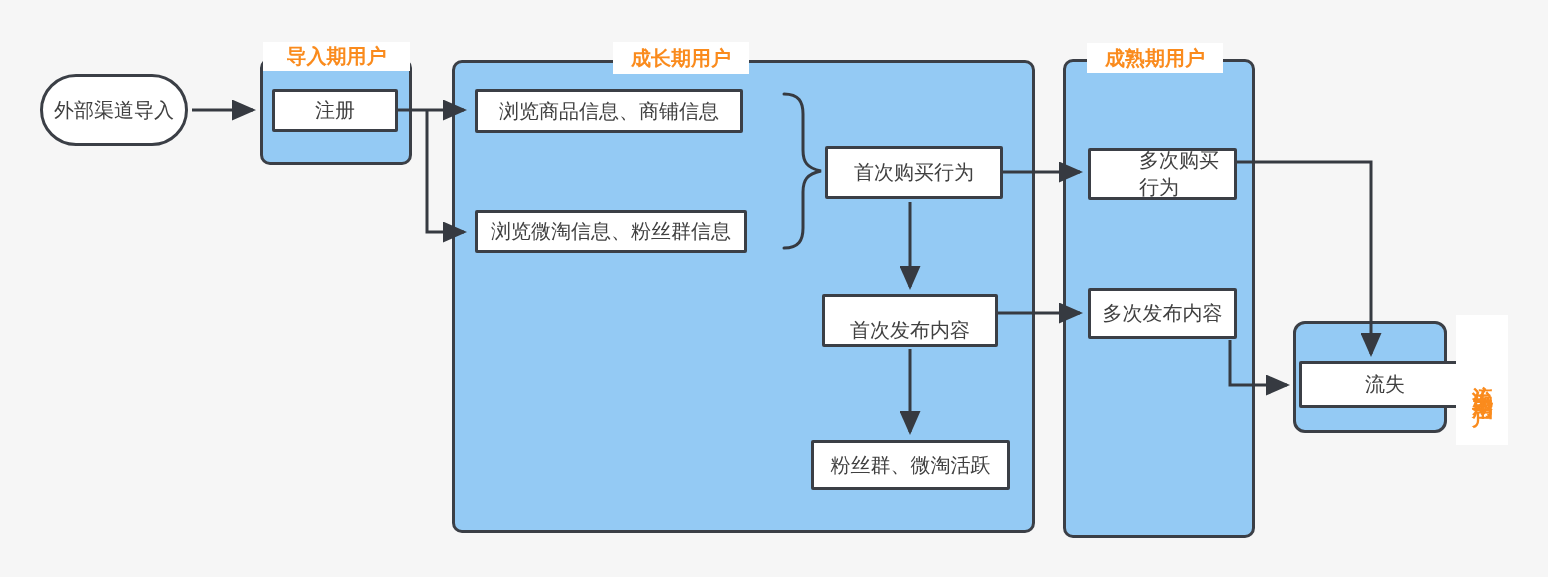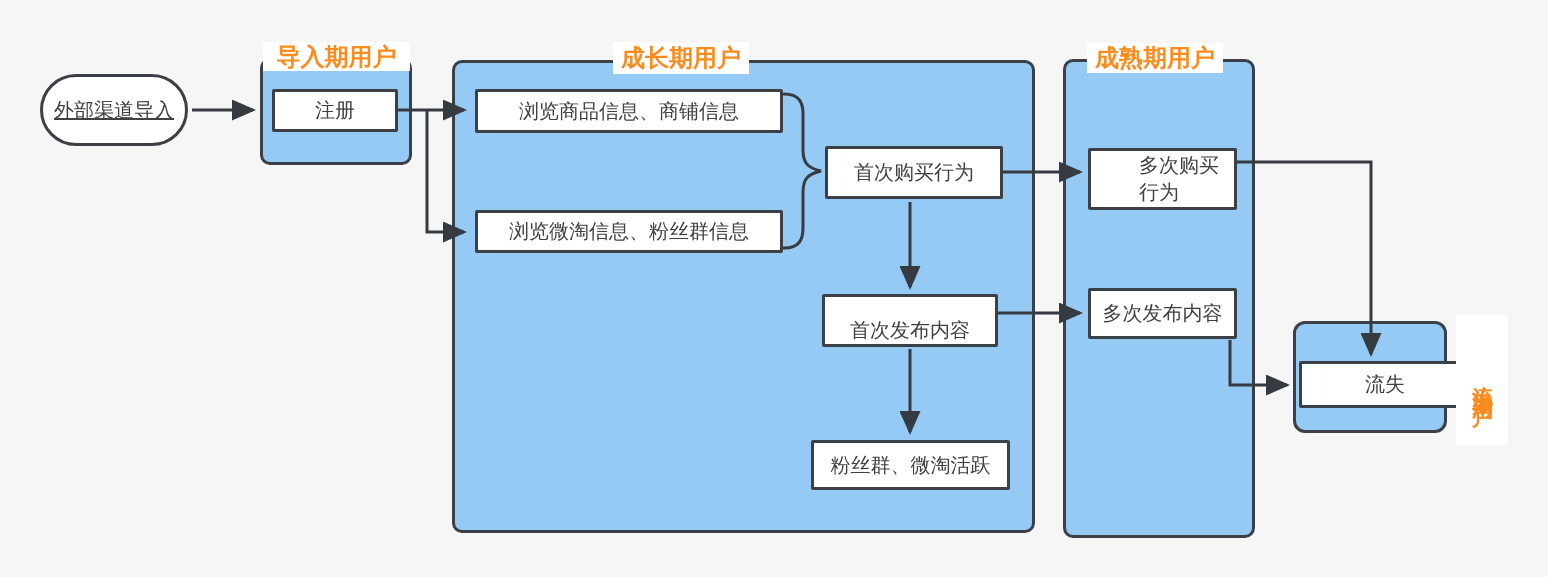--- a/index.html
+++ b/index.html
@@ -21,21 +21,21 @@
     border-radius:10px;
     box-sizing:border-box;
     z-index:1;
   }
   
   .stage-label{
     position:absolute;
     background:#ffffff;
     color:#fa8b1d;
     font-weight:bold;
-    font-size:24px;
+    font-size:20px;
     display:flex;align-items:center;justify-content:center;
     z-index:3;
     box-sizing:border-box;
   }
   .stage-label.vertical{
     writing-mode:vertical-lr;
     text-orientation:upright;
     letter-spacing:5px;
     line-height:1;
   }
@@ -55,21 +55,20 @@
   .stadium{
     position:absolute;
     background:#ffffff;
     border:3px solid #3b3f46;
     border-radius:38px;
     box-sizing:border-box;
     display:flex;align-items:center;justify-content:center;
     font-size:20px;
     color:#404040;
     z-index:2;
-    text-decoration:underline;
   }
   .connectors{
     position:absolute;
     left:0;top:0;
     width:1548px;height:577px;
     z-index:5;
     pointer-events:none;
   }
 </style>
 </head>
@@ -86,41 +85,41 @@
     <span>导入期用户</span>
   </div>
   <div class="node" style="left:272px;top:89px;width:126px;height:43px;font-family:Liberation Serif, serif;">
     <span>注册</span>
   </div>
 
   <div class="stage" style="left:452px;top:60px;width:583px;height:473px;"></div>
   <div class="stage-label" style="left:613px;top:42px;width:136px;height:32px;">
     <span>成长期用户</span>
   </div>
-  <div class="node" style="left:475px;top:89px;width:308px;height:44px;">
+  <div class="node" style="left:475px;top:89px;width:268px;height:44px;">
     <span>浏览商品信息、商铺信息</span>
   </div>
-  <div class="node" style="left:475px;top:210px;width:308px;height:43px;align-items:center;">
+  <div class="node" style="left:475px;top:210px;width:272px;height:43px;align-items:center;">
     <span>浏览微淘信息、粉丝群信息</span>
   </div>
   <div class="node" style="left:825px;top:146px;width:178px;height:53px;">
     <span>首次购买行为</span>
   </div>
   <div class="node" style="left:822px;top:294px;width:176px;height:53px;align-items:flex-end;">
     <span>首次发布内容</span>
   </div>
   <div class="node" style="left:811px;top:440px;width:199px;height:50px;">
     <span>粉丝群、微淘活跃</span>
   </div>
 
   <div class="stage" style="left:1063px;top:59px;width:192px;height:479px;"></div>
   <div class="stage-label" style="left:1087px;top:43px;width:136px;height:30px;align-items:center;">
     <span>成熟期用户</span>
   </div>
-  <div class="node" style="left:1088px;top:148px;width:149px;height:62px;padding-left:48px;">
+  <div class="node" style="left:1088px;top:148px;width:149px;height:52px;padding-left:48px;">
     <span>多次购买行为</span>
   </div>
   <div class="node" style="left:1088px;top:288px;width:149px;height:51px;">
     <span>多次发布内容</span>
   </div>
 
   <div class="stage" style="left:1293px;top:321px;width:154px;height:112px;border-radius:12px;"></div>
   <div class="stage-label vertical" style="left:1456px;top:315px;width:52px;height:130px;font-size:21px;">
     <span>流失期用户</span>
   </div>

